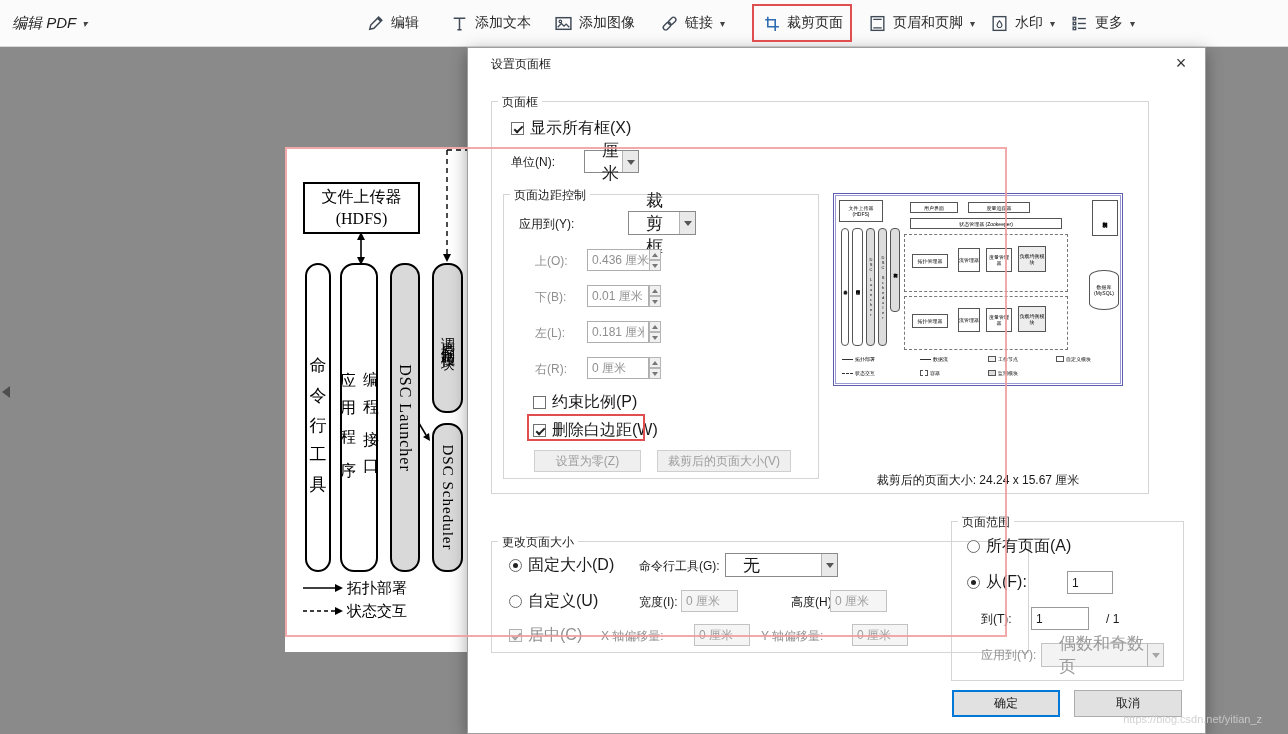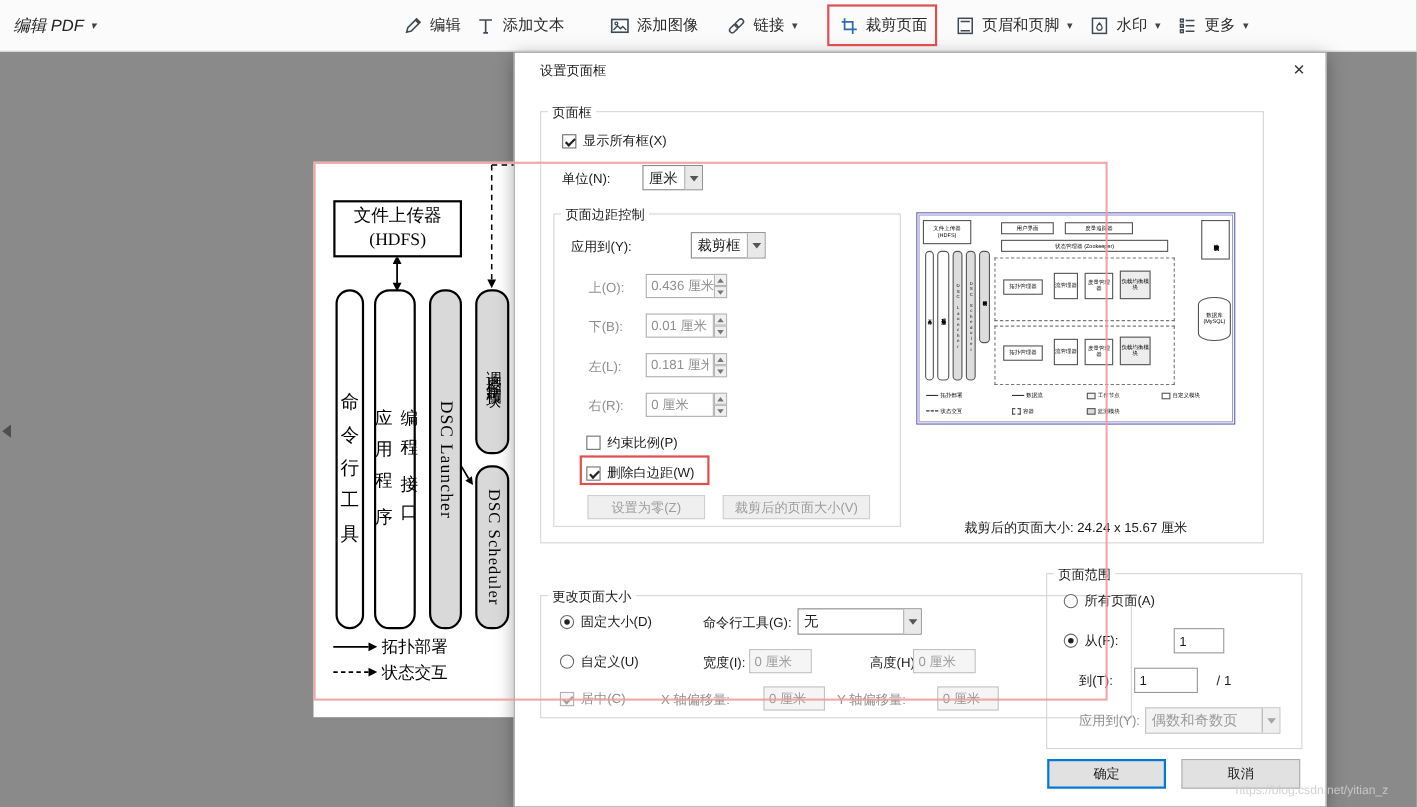--- a/index.html
+++ b/index.html
@@ -38,30 +38,30 @@
   
   #dialog { position:absolute; left:467px; top:47px; width:739px; height:687px; background:#fff;
             border:1px solid #9e9e9e; box-shadow:0 4px 16px rgba(0,0,0,.35); z-index:10; color:#1a1a1a; }
   .dlg-title { position:absolute; left:23px; top:8px; font-size:12px; }
   .dlg-close { position:absolute; right:12px; top:5px; width:24px; height:22px; font-size:18px;
                line-height:21px; text-align:center; color:#333; cursor:default; }
   .gbox { position:absolute; border:1px solid #d5d5d5; }
   .gtitle { position:absolute; top:-8px; left:6px; background:#fff; padding:0 4px; font-size:12px; white-space:nowrap; }
   .lbl { position:absolute; font-size:12px; line-height:14px; white-space:nowrap; }
   .dim { color:#8f8f8f; }
-  .row { position:absolute; display:flex; align-items:center; gap:6px; font-size:12px; height:20px; white-space:nowrap; }
+  .row { position:absolute; display:flex; align-items:center; gap:6px; font-size:16px; height:20px; white-space:nowrap; }
   .chk { width:13px; height:13px; border:1px solid #707070; background:#fff; position:relative; flex:none; }
   .chk.checked::after { content:""; position:absolute; left:2px; top:3px; width:7px; height:3px;
                         border-left:2px solid #222; border-bottom:2px solid #222; transform:rotate(-45deg); }
   .chk.disabled { border-color:#b0b0b0; background:#f7f7f7; }
   .chk.disabled::after { border-color:#a0a0a0; }
   .radio { width:13px; height:13px; border:1px solid #6a6a6a; border-radius:50%; background:#fff; position:relative; flex:none; }
   .radio.checked::after { content:""; position:absolute; left:3px; top:3px; width:5px; height:5px; border-radius:50%; background:#222; }
   .combo { position:absolute; border:1px solid #8a8a8a; background:#fff; display:flex; align-items:center;
-           justify-content:space-between; font-size:13px; padding-left:5px; }
+           justify-content:space-between; font-size:17px; padding-left:17px; }
   .combo .cbtn { width:16px; align-self:stretch; background:#e9e9e9; border-left:1px solid #b3b3b3;
                  display:flex; align-items:center; justify-content:center; flex:none; }
   .combo .cbtn::after { content:""; border:4px solid transparent; border-top:5px solid #555; margin-top:5px; }
   .combo.disabled { background:#f3f3f3; color:#9b9b9b; border-color:#c2c2c2; }
   .combo.disabled .cbtn { background:#efefef; }
   .combo.disabled .cbtn::after { border-top-color:#a5a5a5; }
   .field { position:absolute; border:1px solid #9a9a9a; font-size:12px; padding:0 4px; background:#fff;
            font-family:inherit; color:#1a1a1a; outline:none; }
   .field.dim { color:#8f8f8f; border-color:#aeaeae; }
   .field.disabled { color:#9b9b9b; border-color:#c2c2c2; background:#f5f5f5; }
@@ -117,21 +117,21 @@
       <span class="caret">▾</span>
     </div>
 
     <div class="tb-item" style="left:366px">
       <svg width="19" height="19" viewBox="0 0 18 18">
         <path d="M3.5 14.5l1-4 7.5-7.5 3 3-7.5 7.5zM11 4l3 3" fill="none" stroke="#3f4a56" stroke-width="1.4"></path>
       </svg>
       <span>编辑</span>
     </div>
 
-    <div class="tb-item" style="left:432px">
+    <div class="tb-item" style="left:450px">
       <svg width="19" height="19" viewBox="0 0 18 18">
         <path d="M3.5 4h11M9 4v11M7 15h4" fill="none" stroke="#3f4a56" stroke-width="1.4"></path>
       </svg>
       <span>添加文本</span>
     </div>
 
     <div class="tb-item" style="left:554px">
       <svg width="19" height="19" viewBox="0 0 18 18">
         <rect x="2" y="3.5" width="14" height="11" fill="none" stroke="#3f4a56" stroke-width="1.4"></rect>
         <circle cx="6" cy="7" r="1.2" fill="none" stroke="#3f4a56" stroke-width="1.1"></circle>

